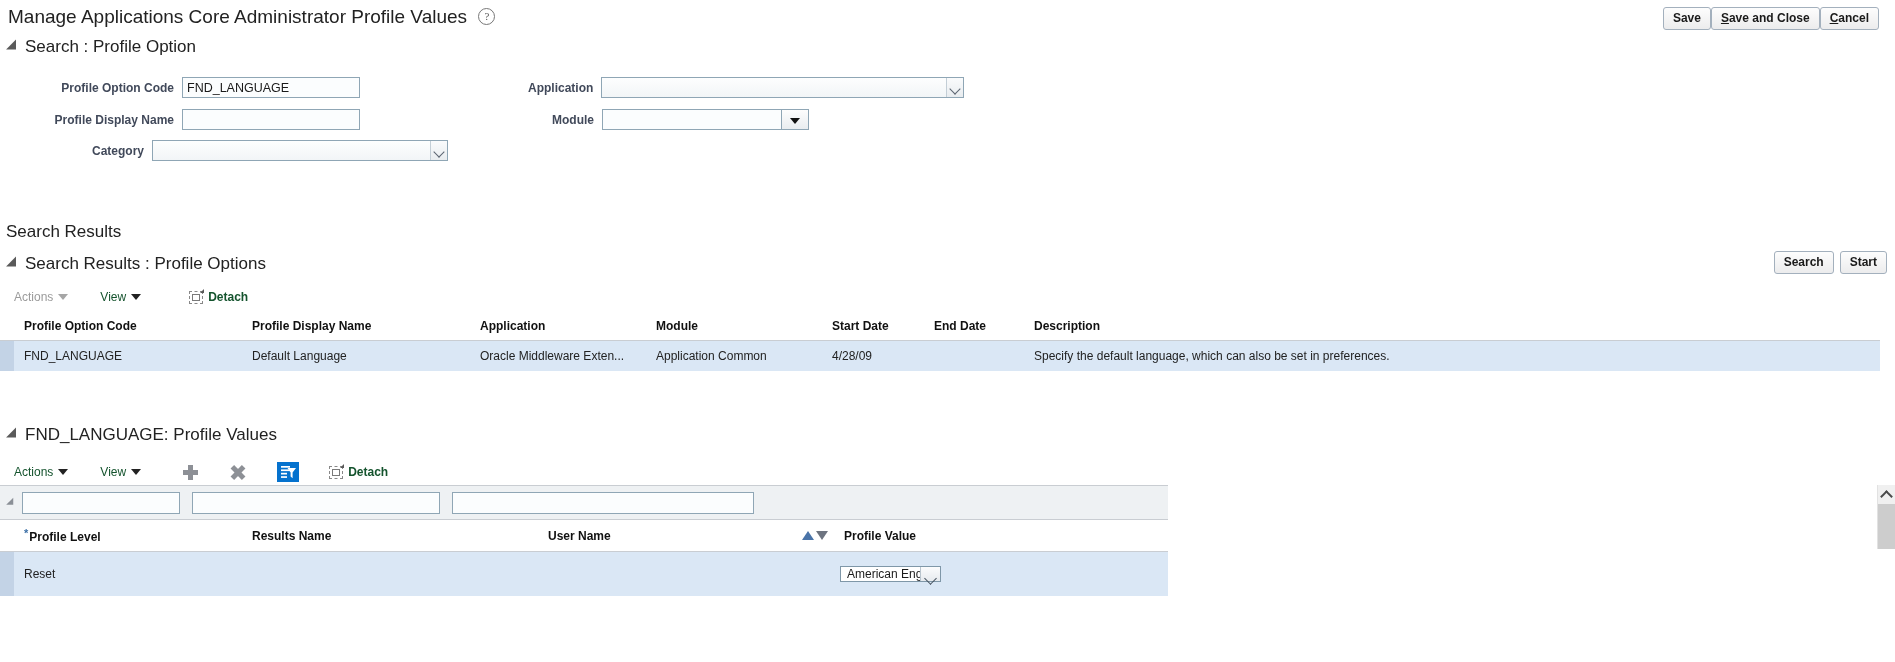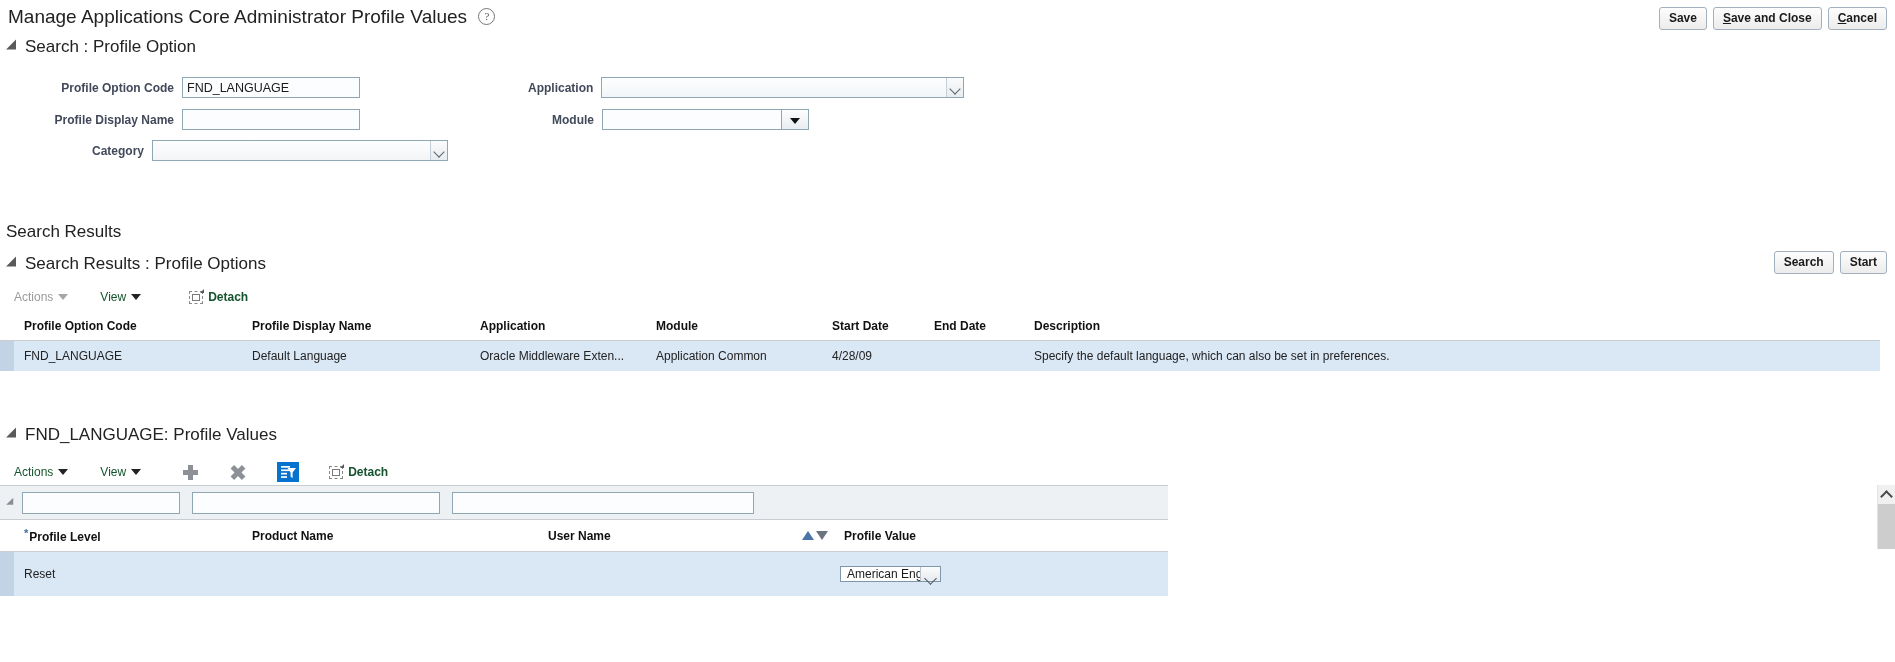--- a/index.html
+++ b/index.html
@@ -39,24 +39,23 @@
     font-size: 11px;
     line-height: 14px;
     text-align: center;
     color: #555;
     vertical-align: 3px;
     margin-left: 6px;
     font-family: "Liberation Serif", serif;
   }
   .header-buttons {
     position: absolute;
-    right: 8px;
+    right: 16px;
     top: 7px;
     display: flex;
-    gap: 6px;
   }
 
   
   .btn {
     font-family: "Liberation Sans", sans-serif;
     font-size: 12px;
     font-weight: bold;
     color: #1a1a1a;
     background: linear-gradient(#fdfdfd, #ececed);
     border: 1px solid #a3b0bd;
@@ -537,21 +536,21 @@
     </span>
   </div>
 
   <table class="grid" style="width:1168px;">
     <thead>
       <tr class="topline">
         <th class="hdrhandle topline"></th>
         <th style="width:212px;" class="topline">
           <span class="req-star">*</span><span>Profile Level</span>
         </th>
-        <th style="width:280px;" class="topline">Product Name</th>
+        <th style="width:280px;" class="topline">Results Name</th>
         <th style="width:280px;" class="topline">
           <span style="display:flex; align-items:center; justify-content:space-between;">
             <span>User Name</span>
             <span class="sortarrows">
               <span class="sort-up"></span>
               <span class="sort-dn"></span>
             </span>
           </span>
         </th>
         <th class="topline">Profile Value</th>

